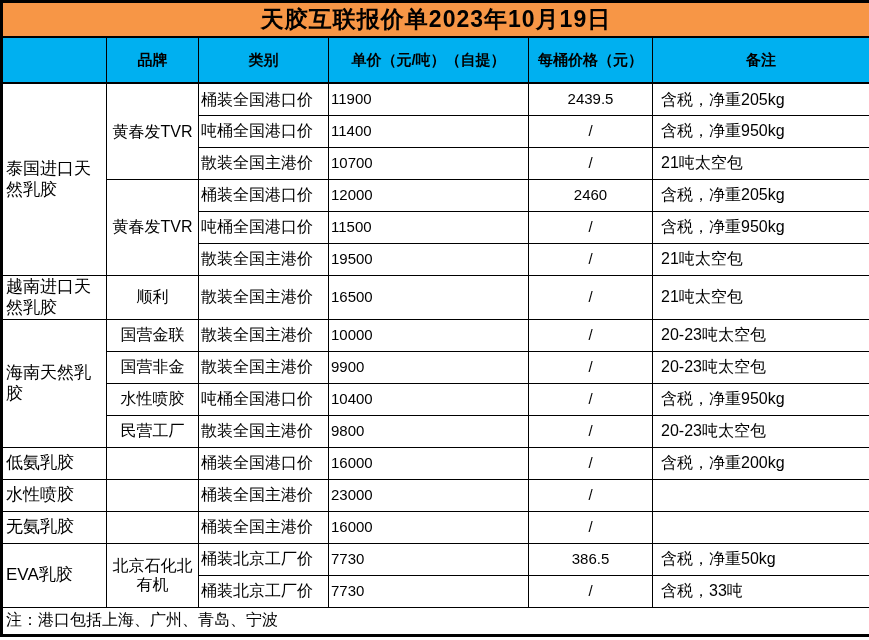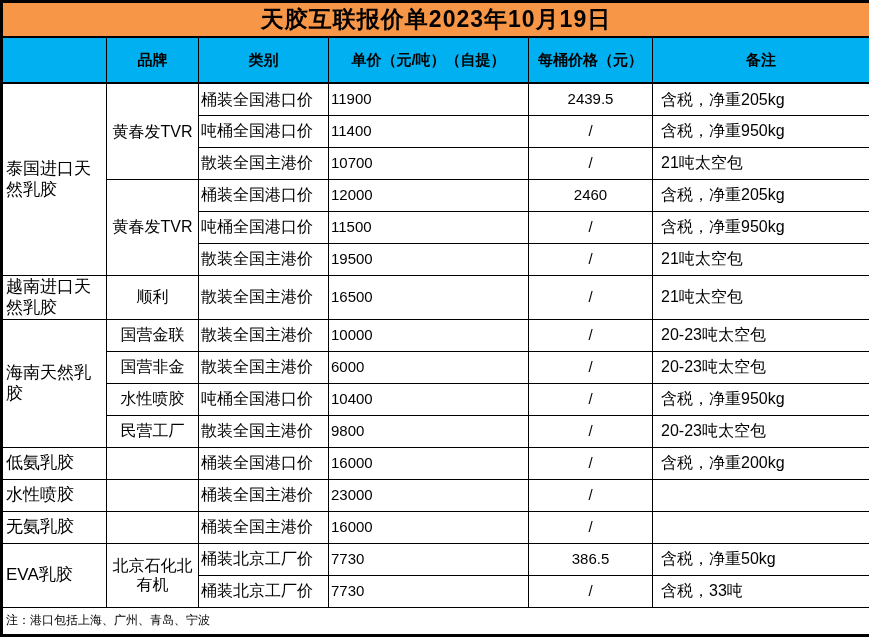--- a/index.html
+++ b/index.html
@@ -67,21 +67,21 @@
     line-height: 1.25;
   }
   tbody td.brand   { text-align: center; }
   tbody td.category{ text-align: left; }
   tbody td.unit    { text-align: left; font-size: 15px; }
   tbody td.barrel  { text-align: center; font-size: 15px; }
   tbody td.remark  { text-align: left; padding-left: 8px; }
   
   tr.footer-row td.note {
     height: 28px;
-    font-size: 12px;
+    font-size: 16px;
     text-align: left;
     vertical-align: middle;
     padding-left: 3px;
   }
 </style>
 </head>
 <body>
 
 <table class="quote-table">
   <colgroup>
@@ -157,21 +157,21 @@
         <td rowspan="4" class="group">海南天然乳胶</td>
         <td class="brand">国营金联</td>
         <td class="category">散装全国主港价</td>
         <td class="unit">10000</td>
         <td class="barrel">/</td>
         <td class="remark">20-23吨太空包</td>
       </tr>
       <tr>
         <td class="brand">国营非金</td>
         <td class="category">散装全国主港价</td>
-        <td class="unit">6000</td>
+        <td class="unit">9900</td>
         <td class="barrel">/</td>
         <td class="remark">20-23吨太空包</td>
       </tr>
       <tr>
         <td class="brand">水性喷胶</td>
         <td class="category">吨桶全国港口价</td>
         <td class="unit">10400</td>
         <td class="barrel">/</td>
         <td class="remark">含税，净重950kg</td>
       </tr>

